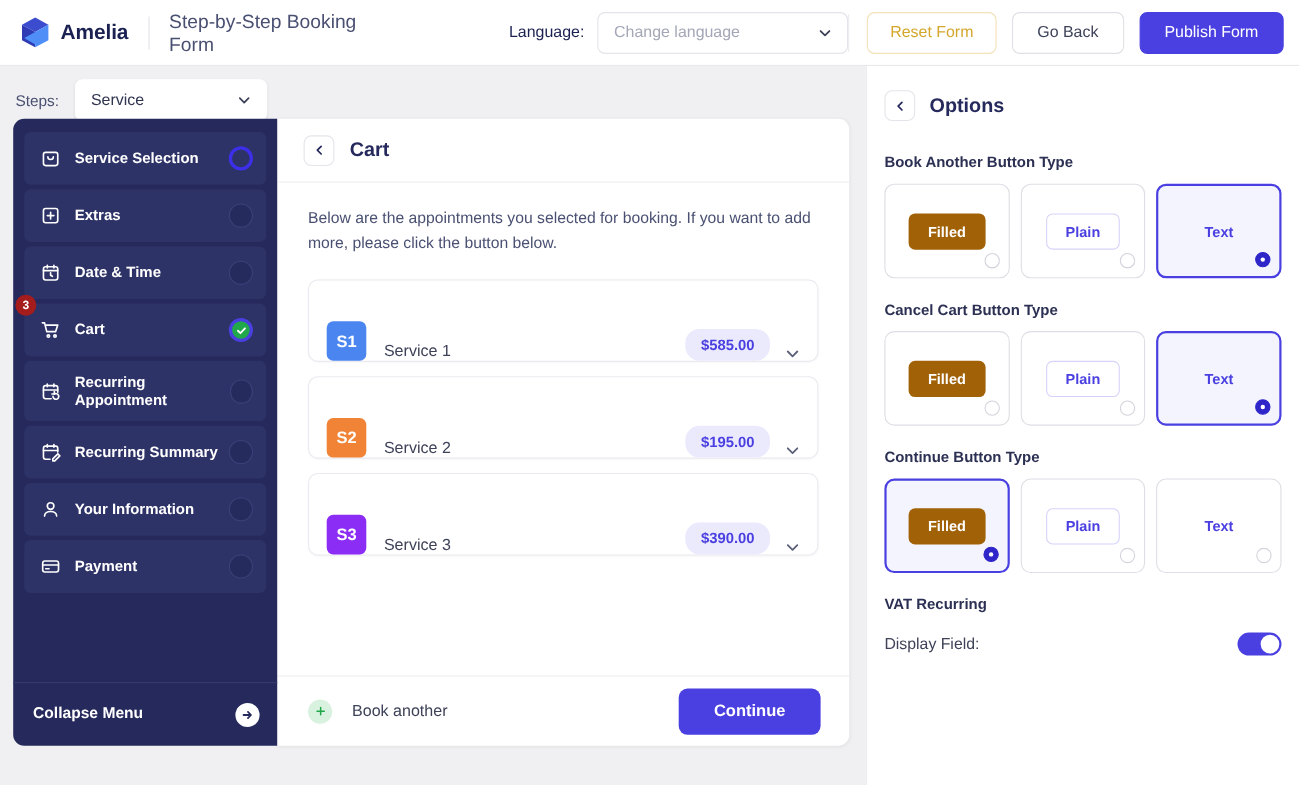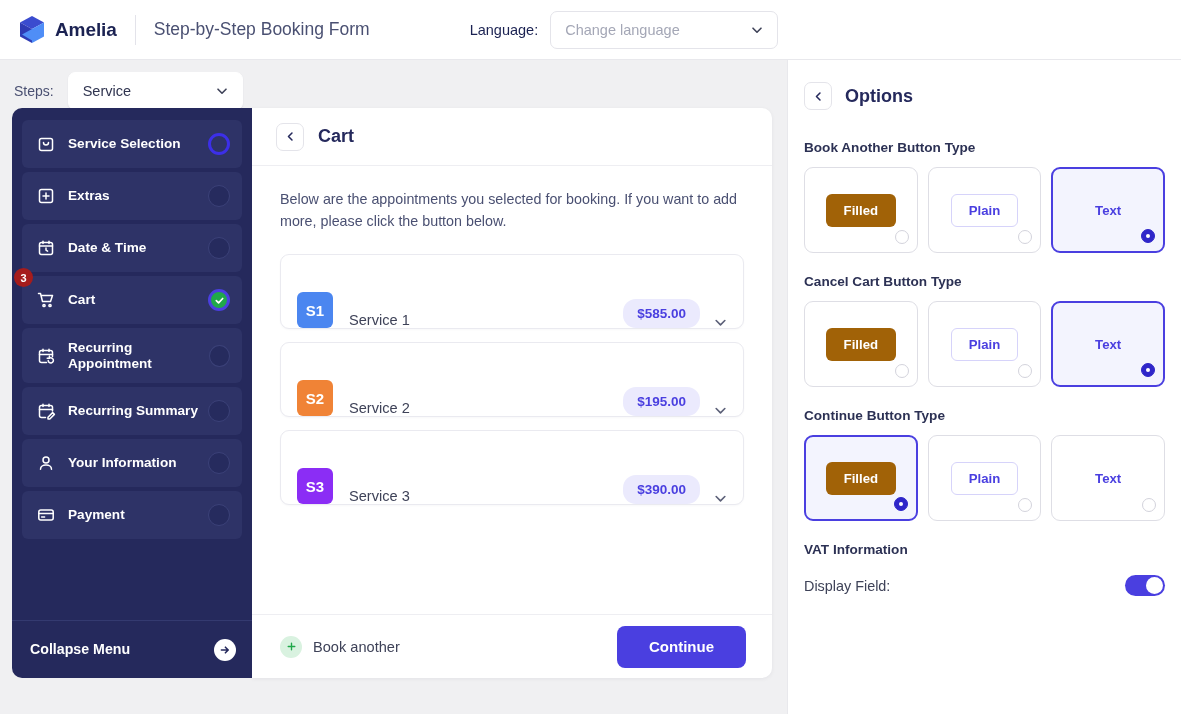--- a/index.html
+++ b/index.html
@@ -189,21 +189,21 @@
     padding: 7px 14px; border-radius: 13px;
   }
   .svc-chev { margin-left: 14px; width: 13px; height: 13px; cursor: pointer; }
 
   .cart-foot {
     height: 64px; min-height: 64px;
     border-top: 1px solid #eeeef2;
     display: flex; align-items: center;
     padding: 0 26px 0 28px;
   }
-  .book-another { display: flex; align-items: center; gap: 11px; cursor: pointer; }
+  .book-another { display: flex; align-items: center; gap: 18px; cursor: pointer; }
   .plus-circle {
     width: 22px; height: 22px; border-radius: 50%;
     background: #d9f2e0; display: flex; align-items: center; justify-content: center;
   }
   .plus-circle svg { width: 11px; height: 11px; }
   .book-another-label { font-size: 14.6px; color: #3e4258; }
   .btn-continue {
     margin-left: auto;
     background: #4a3fe0; color: #fff;
     height: 42px; border-radius: 8px;
@@ -291,20 +291,26 @@
       <div class="lang-select">
         <span>Change language</span>
         <span class="chev">
           <svg viewBox="0 0 12 12" width="12" height="12">
               <path d="M2 4.2 L6 8.2 L10 4.2" fill="none" stroke="#3e4258" stroke-width="1.6" stroke-linecap="round" stroke-linejoin="round"></path>
             </svg>
         </span>
       </div>
     </div>
 
+    <div class="header-actions">
+      <div class="hdr-sep"></div>
+      <div class="btn btn-reset">Reset Form</div>
+      <div class="btn btn-goback">Go Back</div>
+      <div class="btn btn-publish">Publish Form</div>
+    </div>
   </div>
 
   <div class="body">
 
     <div class="left-col">
 
       <div class="steps-bar">
         <span class="steps-label">Steps:</span>
         <div class="steps-select">
           <span>Service</span>
@@ -551,21 +557,21 @@
             <span class="radio"></span>
           </div>
           <div class="opt-card">
             <span class="mini-text">Text</span>
             <span class="radio"></span>
           </div>
         </div>
       </div>
 
       <div class="opt-group">
-        <div class="opt-label">VAT Information</div>
+        <div class="opt-label">VAT Recurring</div>
         <div class="vat-row">
           <span class="vat-label">Display Field:</span>
           <span class="toggle"></span>
         </div>
       </div>
 
     </div>
   </div>
 </div>
 

